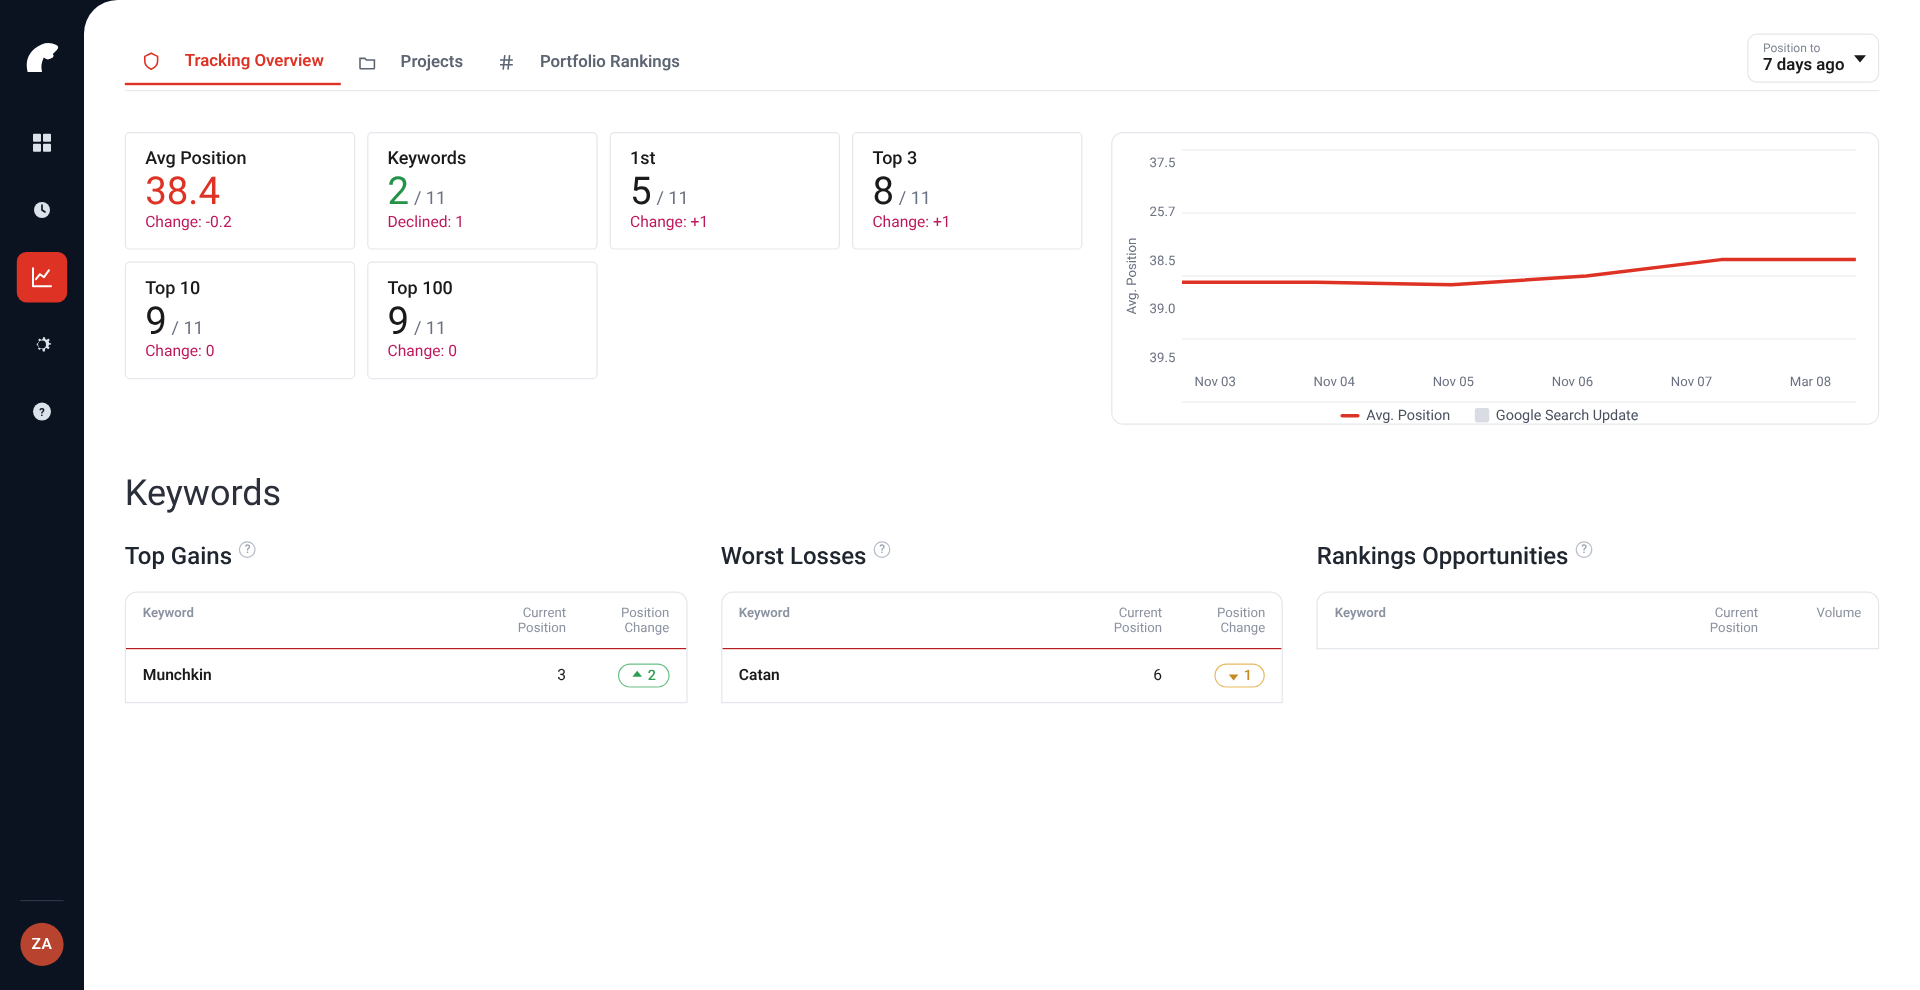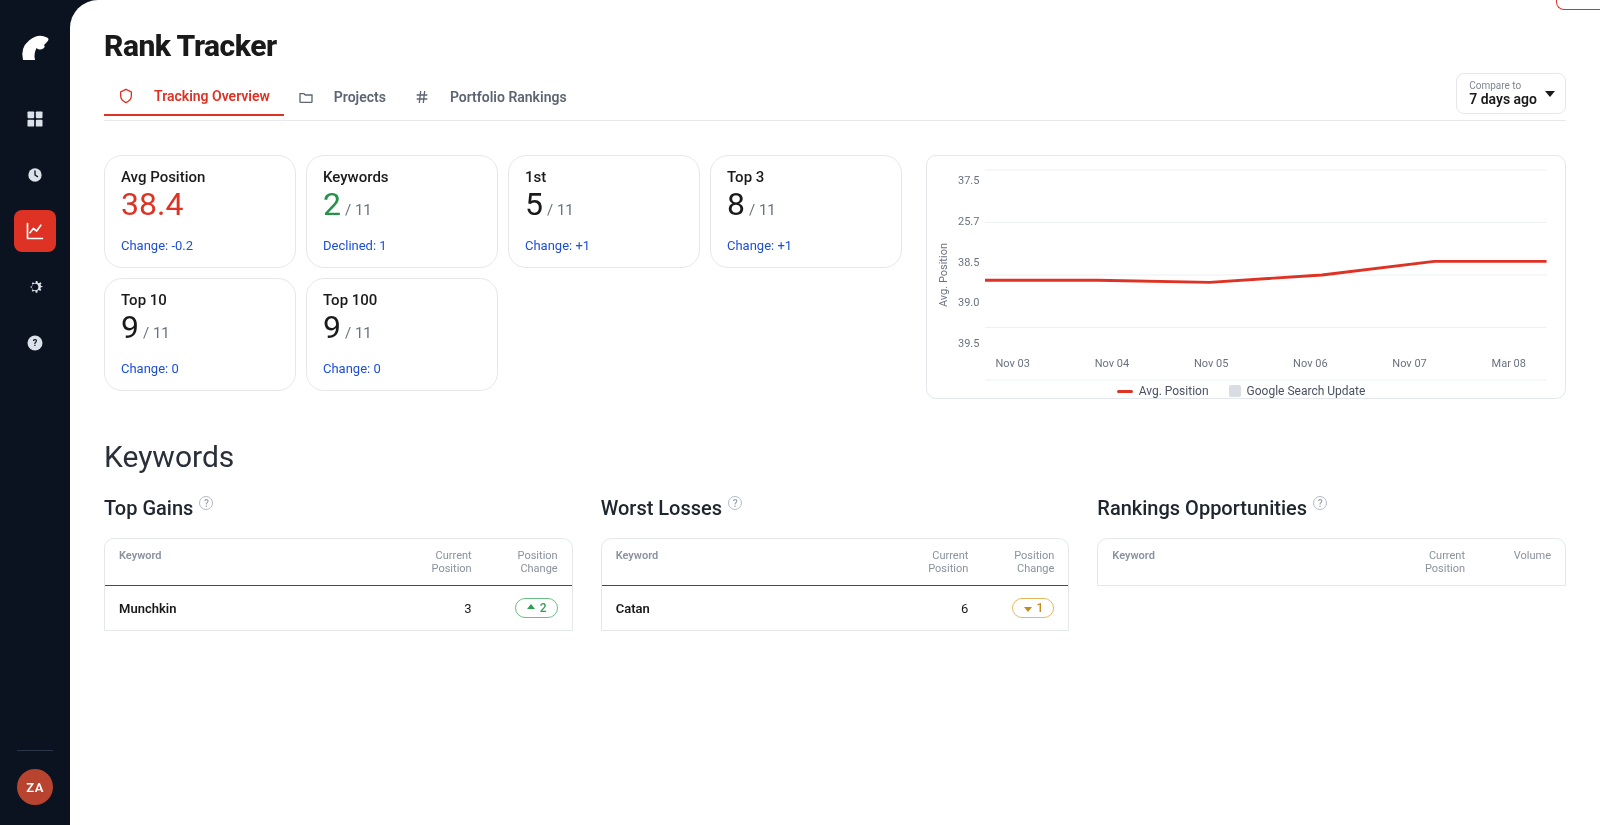--- a/index.html
+++ b/index.html
@@ -21,28 +21,28 @@
 .tab.active { color:#DE3225; border-bottom:2px solid #DE3225; margin-bottom:-1px; }
 .tab svg { width:16px; height:16px; }
 .compare { margin-left:auto; border:1px solid #e4e7ec; border-radius:8px; padding:6px 28px 6px 12px; position:relative; cursor:pointer; margin-bottom:6px; }
 .compare .lbl { font-size:10px; color:#808793; }
 .compare .val { font-size:14px; font-weight:600; color:#1a1a1a; }
 .compare .caret { position:absolute; right:10px; top:50%; transform:translateY(-50%); border-left:5px solid transparent; border-right:5px solid transparent; border-top:6px solid #1a1a1a; }
 .panel-toggle { position:absolute; right:-34px; top:-54px; width:44px; height:36px; border:1px solid #DE3225; border-right:none; border-top-left-radius:8px; border-bottom-left-radius:8px; display:flex; align-items:center; justify-content:center; background:#fff; cursor:pointer; color:#DE3225; }
 .panel-toggle svg { width:20px; height:20px; }
 .dash { display:flex; gap:24px; margin-top:34px; }
 .cards-wrap { display:grid; grid-template-columns:repeat(4,192px); gap:10px; align-content:start; }
-.card { border:1px solid #e4e7ec; border-radius:18px; padding:12px 16px 14px; }
+.card { border:1px solid #e4e7ec; border-radius:4px; padding:12px 16px 14px; }
 .card .title { font-size:15px; font-weight:500; color:#1a1a1a; margin-bottom:2px; }
 .card .valrow { display:flex; align-items:baseline; gap:4px; }
 .card .big { font-size:32px; font-weight:400; line-height:1; }
 .card .big.accent { color:#DE3225; }
 .card .big.green { color:#249248; }
 .card .denom { font-size:15px; color:#6a7181; }
-.card .sub { font-size:13px; color:#1d4ed8; margin-top:18px; }
+.card .sub { font-size:13px; color:#be185d; margin-top:3px; }
 .chart-box { flex:1; border:1px solid #e4e7ec; border-radius:10px; padding:14px 18px 0 8px; display:flex; flex-direction:column; position:relative; }
 .chart-area { flex:1; display:flex; position:relative; }
 .ylab { writing-mode:vertical-rl; transform:rotate(180deg); font-size:11px; color:#6a7181; align-self:center; padding:0 2px; }
 .yticks { display:flex; flex-direction:column; justify-content:space-between; font-size:11px; color:#6a7181; text-align:right; padding:4px 6px 30px 6px; height:210px; }
 .plot { flex:1; position:relative; height:210px; }
 .plot svg { width:100%; height:100%; overflow:visible; }
 .xticks { position:absolute; bottom:10px; left:0; right:11px; display:flex; justify-content:space-between; font-size:11px; color:#6a7181; padding:0 10px; }
 .legend { display:flex; justify-content:center; gap:20px; font-size:12px; color:#4a5160; margin-top:4px; }
 .legend .item { display:flex; align-items:center; gap:6px; }
 .swatch-line { width:16px; height:3px; background:#DE3225; border-radius:2px; }
@@ -104,29 +104,20 @@
       </svg>
   </div>
   <div class="sidebar-bottom">
     <div class="sidebar-sep"></div>
     <div class="avatar">ZA</div>
   </div>
 </div>
 
 <div class="main">
   <div class="content">
-    <div style="position:relative">
-      <h1 class="page-title">Rank Tracker</h1>
-      <div class="panel-toggle">
-        <svg viewBox="0 0 24 24" fill="none" stroke="currentColor" stroke-width="2">
-            <rect x="3" y="5" width="18" height="14" rx="2"></rect>
-            <path d="M14 5v14"></path>
-          </svg>
-      </div>
-    </div>
 
     <div class="tabrow">
       <div class="tab active">
         <svg viewBox="0 0 24 24" fill="none" stroke="currentColor" stroke-width="2">
             <path d="M12 2l8 4v6c0 5-3.5 8-8 10-4.5-2-8-5-8-10V6z"></path>
           </svg>
         <span>Tracking Overview</span>
       </div>
       <div class="tab">
         <svg viewBox="0 0 24 24" fill="none" stroke="currentColor" stroke-width="2">
@@ -134,21 +125,21 @@
           </svg>
         <span>Projects</span>
       </div>
       <div class="tab">
         <svg viewBox="0 0 24 24" fill="none" stroke="currentColor" stroke-width="2">
             <path d="M4 9h16M4 15h16M10 3L8 21M16 3l-2 18"></path>
           </svg>
         <span>Portfolio Rankings</span>
       </div>
       <div class="compare">
-        <div class="lbl">Compare to</div>
+        <div class="lbl">Position to</div>
         <div class="val">7 days ago</div>
         <div class="caret"></div>
       </div>
     </div>
 
     <div class="dash">
       <div class="cards-wrap">
         <div class="card">
           <div class="title">Avg Position</div>
           <div class="valrow">

